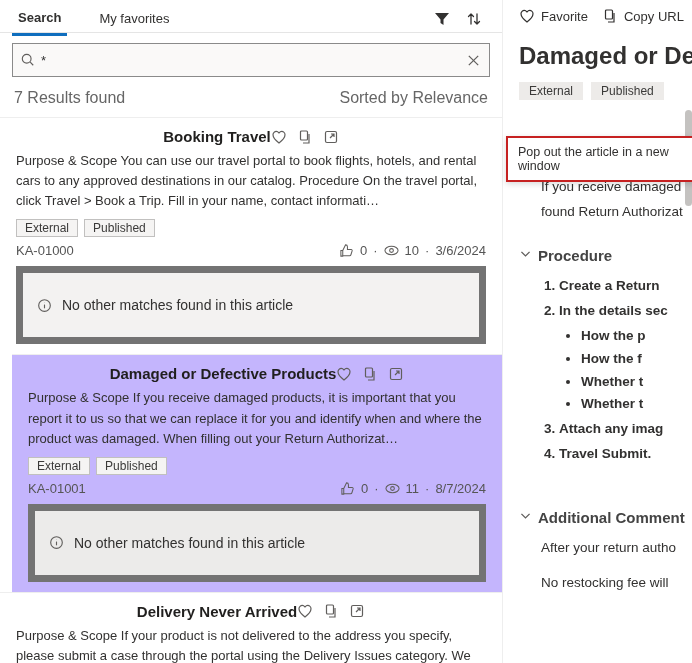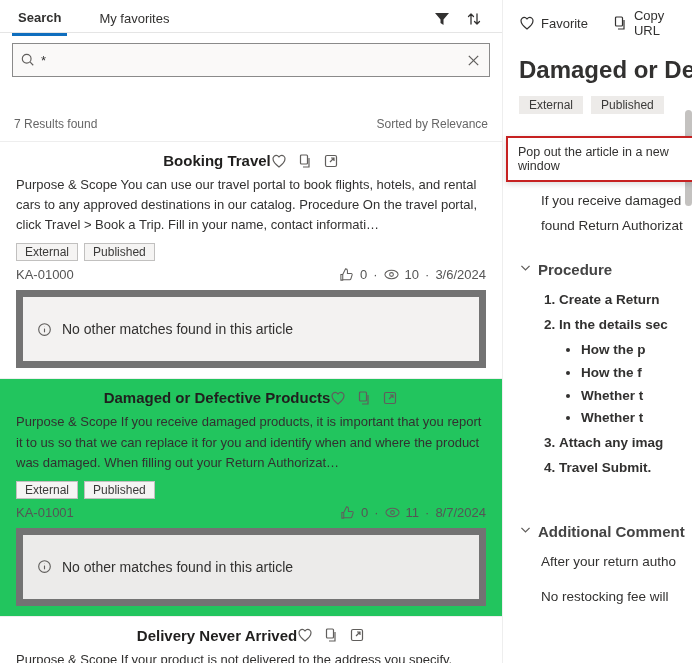--- a/index.html
+++ b/index.html
@@ -69,37 +69,36 @@
     background: transparent;
     flex: 1;
     outline: none;
     font-size: 13px;
     color: #333;
   }
   .results-meta {
     display: flex;
     justify-content: space-between;
     padding: 6px 14px 10px 14px;
-    font-size: 12px;
+    font-size: 16px;
     color: #666;
-    margin-top: 28px;
   }
   
   .results-scroll {
     flex: 1;
     overflow-y: hidden;
     position: relative;
   }
   .results-inner { padding: 0 0 0 0; }
   
   .card {
     border-top: 1px solid #eee;
     padding: 10px 16px 10px 16px;
   }
-  .card.selected { background: #22c55e; }
+  .card.selected { background: #c4b5fd; margin-left: 12px; }
   .card-head {
     display: flex;
     align-items: center;
     justify-content: center;
     margin-bottom: 6px;
   }
   .card-title { font-weight: 600; font-size: 15px; color: #201f1e; }
   .card-icons { display: flex; gap: 10px; align-items: center; }
   .card-desc {
     font-size: 13px;
@@ -133,21 +132,21 @@
     display: flex;
     align-items: center;
     gap: 10px;
     margin-top: 4px;
   }
   .nomatch.selected { background: #ecebea; }
   
   .right-top {
     display: flex;
     align-items: center;
-    gap: 24px;
+    gap: 14px;
     padding: 8px 0 6px 6px;
     font-size: 13px;
   }
   .right-top .action { display: flex; align-items: center; gap: 6px; }
   .right-title {
     font-size: 24px;
     font-weight: 700;
     padding: 12px 0 12px 6px;
     white-space: nowrap;
   }

